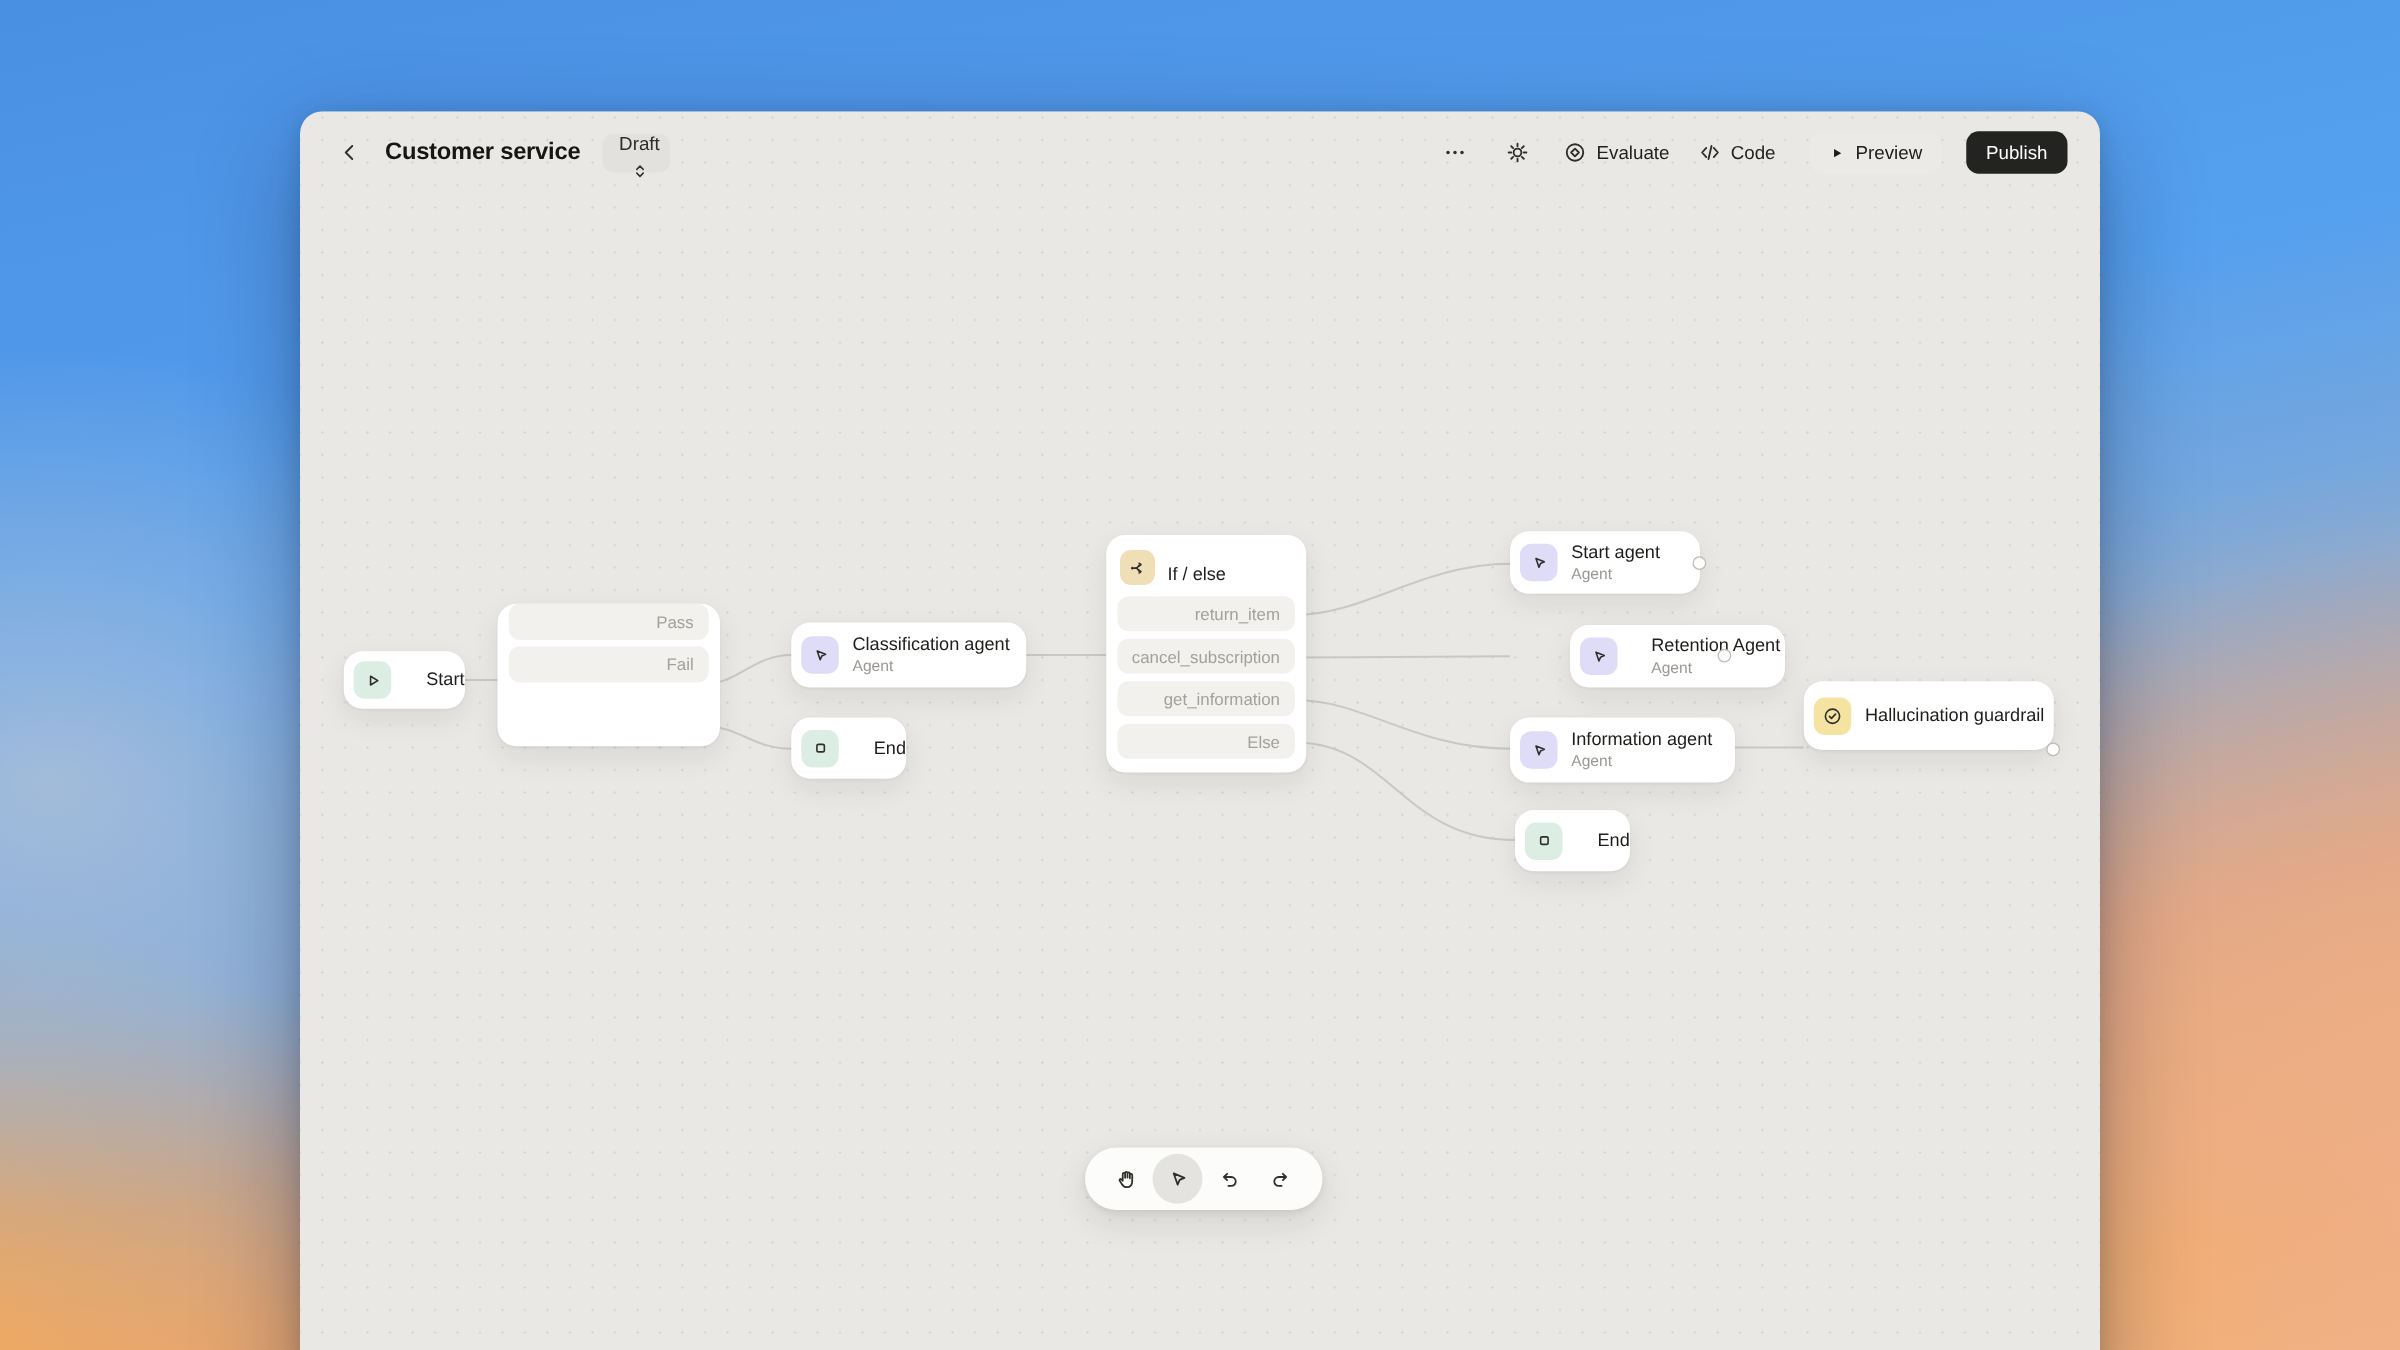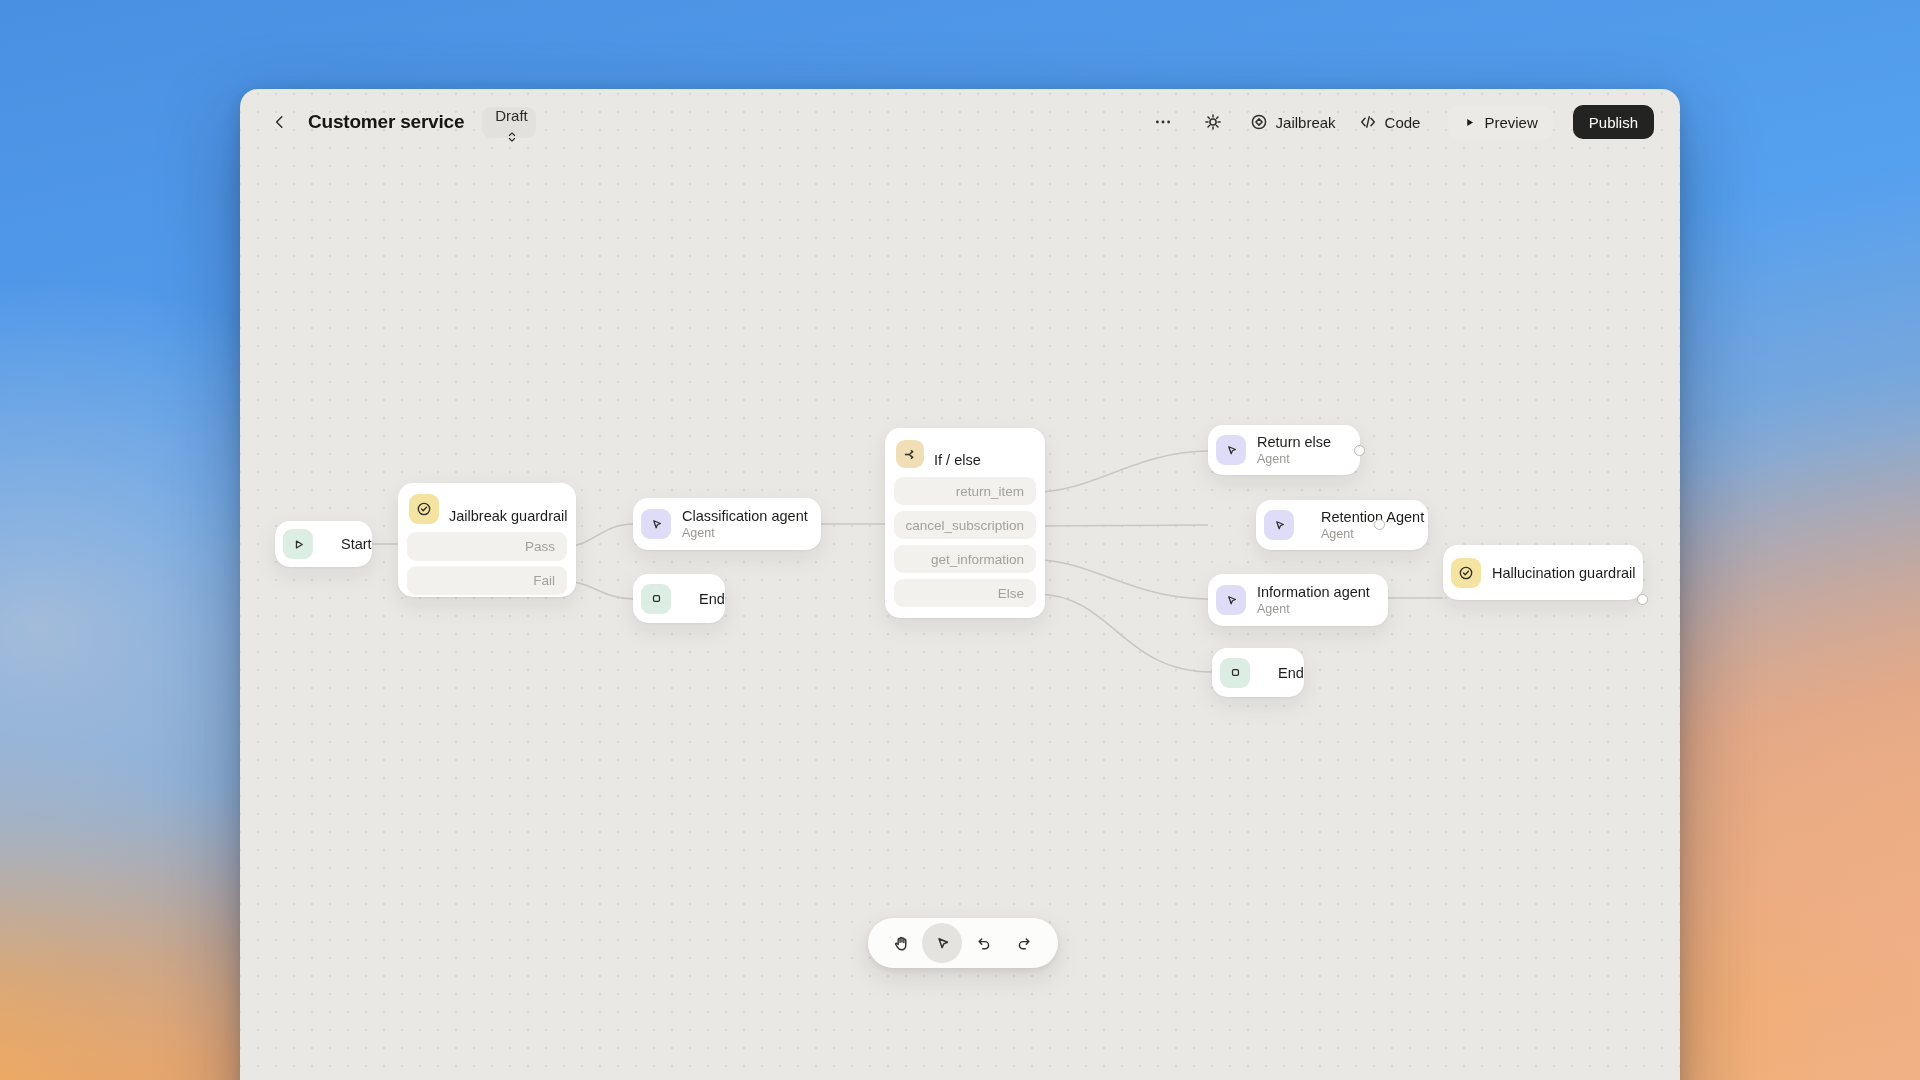--- a/index.html
+++ b/index.html
@@ -107,21 +107,21 @@
         </svg>
       </span>
     </div>
     <div class="hdr-item">
       <span>
         <svg width="20" height="20" viewBox="0 0 20 20">
             <circle class="stroke" cx="10" cy="10" r="6.6"></circle>
             <path class="stroke" d="M10 6.9 L13.1 10 L10 13.1 L6.9 10 Z"></path>
           </svg>
       </span>
-      <span>Jailbreak</span>
+      <span>Evaluate</span>
     </div>
     <div class="hdr-item">
       <span>
         <svg width="20" height="20" viewBox="0 0 20 20">
             <path class="stroke" d="M7 6.3 L3.7 10 L7 13.7 M13 6.3 L16.3 10 L13 13.7 M11.2 4.8 L8.8 15.2"></path>
           </svg>
       </span>
       <span>Code</span>
     </div>
     <div class="btn btn-preview">
@@ -152,29 +152,20 @@
   <div class="node n-flex" style="left:35px; top:432px; width:97px; height:46px;">
     <div class="n-icon mint">
       <svg width="17" height="17" viewBox="0 0 20 20">
           <path class="stroke" stroke-width="1.6" d="M7.6 5.9 L14.4 10 L7.6 14.1 Z"></path>
         </svg>
     </div>
     <div class="n-title">Start</div>
   </div>
 
   <div class="node" style="left:158px; top:394px; width:178px; height:114px;">
-    <div class="n-head">
-      <div class="n-icon yellow">
-        <svg width="18" height="18" viewBox="0 0 20 20">
-            <circle class="stroke" cx="10" cy="10" r="6.3"></circle>
-            <path class="stroke" d="M7.3 10.1 L9.1 11.9 L12.7 8.1"></path>
-          </svg>
-      </div>
-      <div class="n-title">Jailbreak guardrail</div>
-    </div>
     <div class="n-rows">
       <div class="n-row">Pass</div>
       <div class="n-row">Fail</div>
     </div>
   </div>
 
   <div class="node n-flex" style="left:393px; top:409px; width:188px; height:52px; gap:11px;">
     <div class="n-icon lav">
       <svg width="17" height="17" viewBox="0 0 20 20">
           <path class="stroke" d="M6.8 5.6 L14.6 8.8 L11.1 10.3 L9.6 13.8 Z"></path>
@@ -214,21 +205,21 @@
     </div>
   </div>
 
   <div class="node n-flex" style="left:968px; top:336px; width:152px; height:50px; gap:11px;">
     <div class="n-icon lav">
       <svg width="17" height="17" viewBox="0 0 20 20">
           <path class="stroke" d="M6.8 5.6 L14.6 8.8 L11.1 10.3 L9.6 13.8 Z"></path>
         </svg>
     </div>
     <div>
-      <div class="n-title">Return else</div>
+      <div class="n-title">Start agent</div>
       <div class="n-sub">Agent</div>
     </div>
   </div>
   <div class="port" style="left:1114px; top:356px;"></div>
 
   <div class="node n-flex" style="left:968px; top:411px; width:172px; height:50px; gap:27px;margin-left:48px;">
     <div class="n-icon lav">
       <svg width="17" height="17" viewBox="0 0 20 20">
           <path class="stroke" d="M6.8 5.6 L14.6 8.8 L11.1 10.3 L9.6 13.8 Z"></path>
         </svg>

